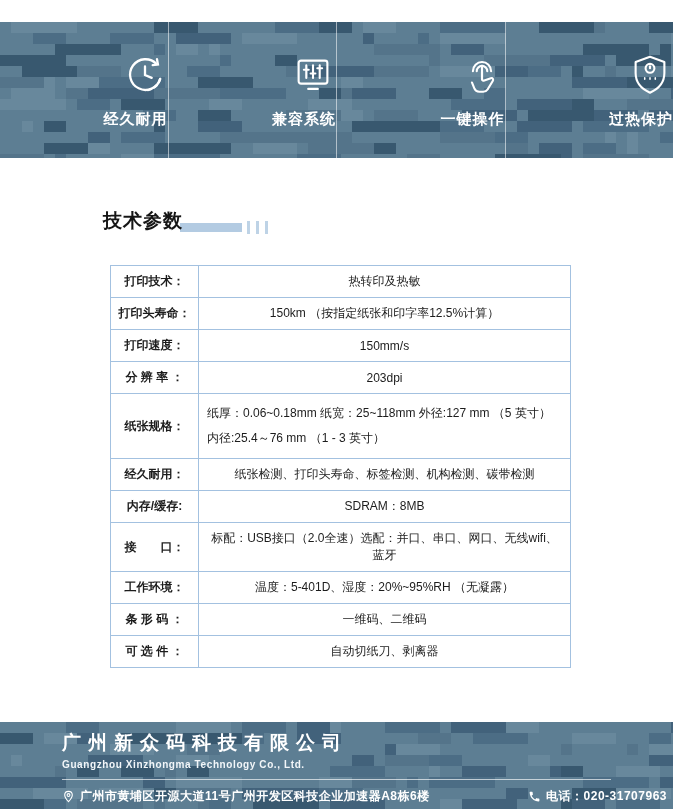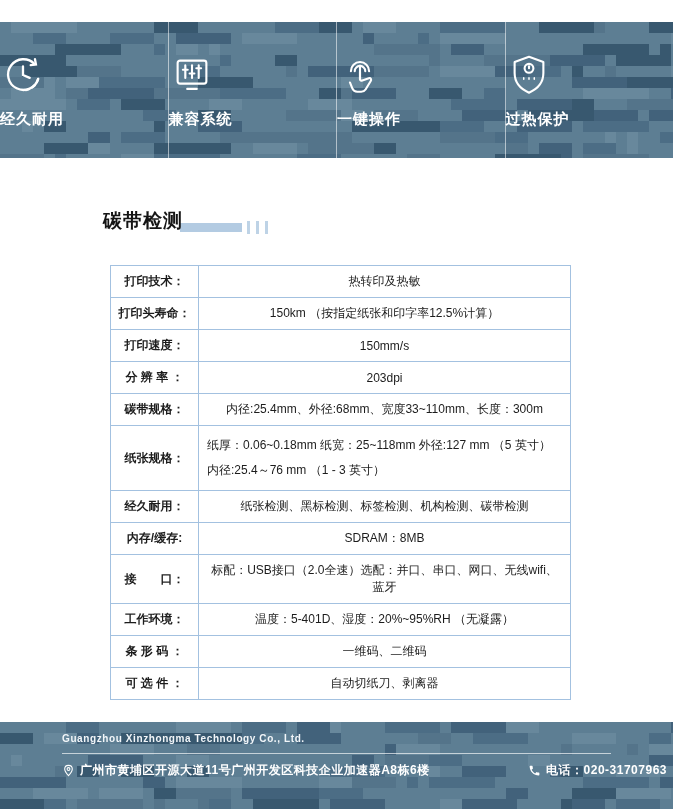--- a/index.html
+++ b/index.html
@@ -7,21 +7,21 @@
   .page { position:relative; width:673px; height:809px; overflow:hidden; background:#fff; }
 
   
   .mosaic { position:absolute; left:0; width:673px; overflow:hidden; background:var(--mosaic-base,#5d7e93); }
   .mblock { position:absolute; }
   .banner { top:22px; height:136px; }
   .footer { top:722px; height:87px; }
 
   
   .features { position:absolute; inset:0; display:flex; z-index:2; }
-  .feature { flex:1; display:flex; flex-direction:column; align-items:flex-start; justify-content:center; gap:12px; position:relative; }
+  .feature { flex:1; display:flex; flex-direction:column; align-items:flex-end; justify-content:center; gap:12px; position:relative; }
   .feature + .feature { border-left:1px solid rgba(255,255,255,.55); }
   .feature .ficon { width:46px; height:46px; display:block; }
   .feature .flabel { color:#fff; font-size:15px; font-weight:bold; letter-spacing:1px; }
 
   
   .section-head { position:absolute; left:103px; top:208px; width:300px; height:34px; }
   .section-title { font-size:19px; font-weight:bold; color:#151515; letter-spacing:1px; position:relative; z-index:2; }
   .title-bar { position:absolute; left:77px; top:15px; width:62px; height:9px; background:var(--accent,#b3cbe2); z-index:1; }
   .title-ticks { position:absolute; left:144px; top:13px; display:flex; gap:6px; }
   .title-ticks span { width:3px; height:13px; background:var(--accent,#b3cbe2); opacity:.85; }
@@ -227,56 +227,52 @@
       <div class="mblock" style="left: 583px; top: 132px; width: 66px; height: 11px; background: rgb(84, 116, 138);"></div>
     </div>
 
   <div class="section-head">
     <span class="title-bar"></span>
     <span class="title-ticks">
         <span></span>
         <span></span>
         <span></span>
       </span>
-    <div class="section-title">碳带检测</div>
+    <div class="section-title">技术参数</div>
   </div>
 
   <div class="specs-wrap">
     <table class="specs">
       <tbody>
           <tr>
             <td class="label-cell">打印技术：</td>
             <td class="value-cell">热转印及热敏</td>
           </tr>
           <tr>
             <td class="label-cell">打印头寿命：</td>
             <td class="value-cell">150km （按指定纸张和印字率12.5%计算）</td>
           </tr>
           <tr>
             <td class="label-cell">打印速度：</td>
             <td class="value-cell">150mm/s</td>
           </tr>
           <tr>
             <td class="label-cell">分 辨 率 ：</td>
             <td class="value-cell">203dpi</td>
-          </tr>
-          <tr>
-            <td class="label-cell">碳带规格：</td>
-            <td class="value-cell">内径:25.4mm、外径:68mm、宽度33~110mm、长度：300m</td>
           </tr>
           <tr>
             <td class="label-cell">纸张规格：</td>
             <td class="value-cell left">
               <div class="value-line">纸厚：0.06~0.18mm 纸宽：25~118mm 外径:127 mm （5 英寸）</div>
               <div class="value-line">内径:25.4～76 mm （1 - 3 英寸）</div>
             </td>
           </tr>
           <tr>
             <td class="label-cell">经久耐用：</td>
-            <td class="value-cell">纸张检测、黑标检测、标签检测、机构检测、碳带检测</td>
+            <td class="value-cell">纸张检测、打印头寿命、标签检测、机构检测、碳带检测</td>
           </tr>
           <tr>
             <td class="label-cell">内存/缓存:</td>
             <td class="value-cell">SDRAM：8MB</td>
           </tr>
           <tr>
             <td class="label-cell">接　　口：</td>
             <td class="value-cell">标配：USB接口（2.0全速）选配：并口、串口、网口、无线wifi、蓝牙</td>
           </tr>
           <tr>
@@ -291,20 +287,21 @@
             <td class="label-cell">可 选 件 ：</td>
             <td class="value-cell">自动切纸刀、剥离器</td>
           </tr>
         </tbody>
     </table>
   </div>
 
   <div class="mosaic footer">
     <div class="mosaic-fill"></div>
     <div class="footer-content">
+      <div class="company-cn">广州新众码科技有限公司</div>
       <div class="company-en">Guangzhou Xinzhongma Technology Co., Ltd.</div>
       <hr class="footer-line">
       <div class="footer-row">
         <div class="footer-item">
           <svg viewBox="0 0 24 24" fill="none" stroke="#fff" stroke-width="2">
             <path d="M12 2.5c-3.9 0-7 3-7 6.8 0 5 7 12.2 7 12.2s7-7.2 7-12.2c0-3.8-3.1-6.8-7-6.8z"></path>
             <circle cx="12" cy="9.3" r="2.6"></circle>
           </svg>
           <span>广州市黄埔区开源大道11号广州开发区科技企业加速器A8栋6楼</span>
         </div>

